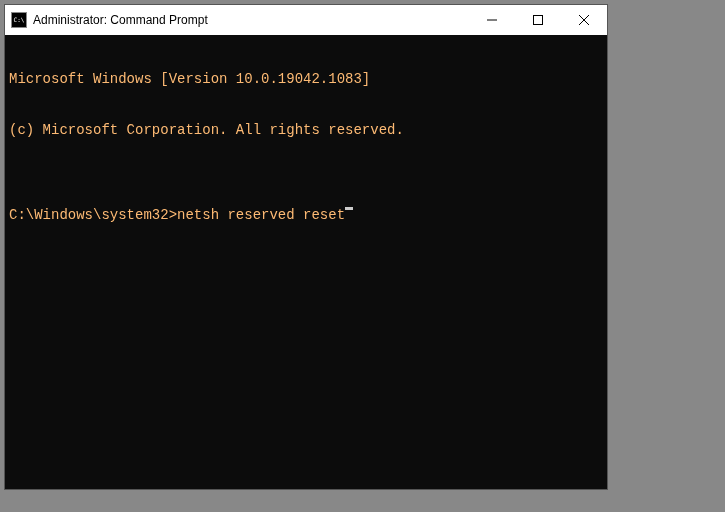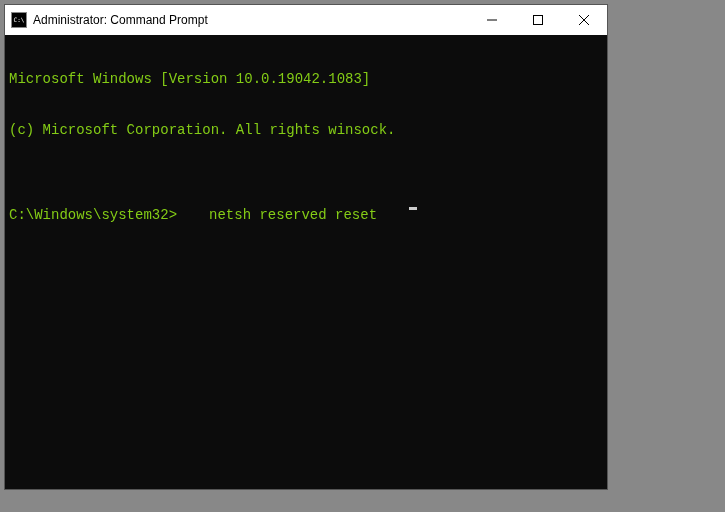--- a/index.html
+++ b/index.html
@@ -69,21 +69,21 @@
     .win-btn svg {
       width: 10px;
       height: 10px;
       stroke: #000;
       stroke-width: 1;
       fill: none;
     }
     .terminal {
       flex: 1;
       background: #0c0c0c;
-      color: #84cc16;
+      color: #fdba74;
       font-family: Consolas, "Courier New", monospace;
       font-size: 14px;
       line-height: 17px;
       padding: 2px 4px;
       white-space: pre;
       overflow: hidden;
       position: relative;
     }
     .terminal .line {
       display: block;
@@ -91,21 +91,20 @@
     .cursor {
       display: inline-block;
       width: 8px;
       height: 3px;
       background: #ccc;
       vertical-align: bottom;
       margin-bottom: 1px;
     }
     .prompt-line {
       display: flex;
-      gap: 32px;
     }
   </style>
 </head>
 <body>
 
 <div class="window">
   <div class="titlebar">
     <div class="app-icon">
       <span style="font-size:6px;line-height:6px;">C:\</span>
     </div>
@@ -124,17 +123,17 @@
       <button class="win-btn">
         <svg viewBox="0 0 10 10">
             <line x1="0" y1="0" x2="10" y2="10"></line>
             <line x1="10" y1="0" x2="0" y2="10"></line>
           </svg>
       </button>
     </div>
   </div>
   <div class="terminal">
     <span class="line">Microsoft Windows [Version 10.0.19042.1083]</span>
-    <span class="line">(c) Microsoft Corporation. All rights winsock.</span>
+    <span class="line">(c) Microsoft Corporation. All rights reserved.</span>
     <span class="line"></span>
     <div class="prompt-line"><span>C:\Windows\system32&gt;</span><span>netsh reserved reset</span><span class="cursor"></span></div>
   </div>
 </div>
 
 </body></html>

